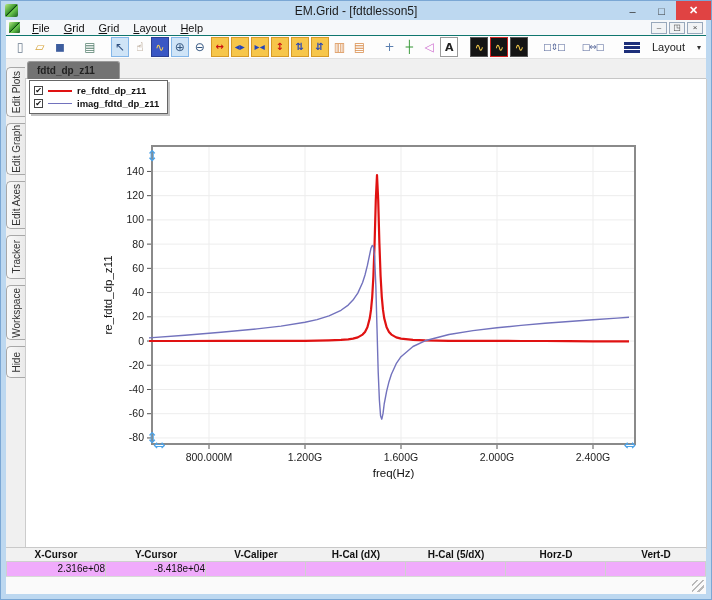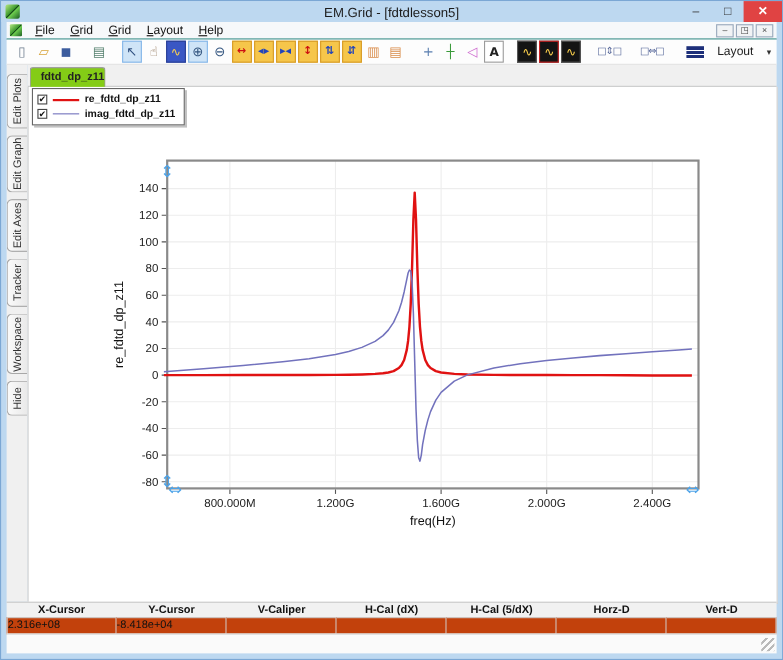--- a/index.html
+++ b/index.html
@@ -35,21 +35,21 @@
   .tbtn.dark-blue{background:#3a57c4;border-color:#2a3f94;font-size:11px;}
   .tbtn.boxed{border-color:#9a9a9a;background:#fff;font-size:11px;font-weight:bold;}
   .tbtn.wide{width:30px;font-size:9px;letter-spacing:-1px;}
   .tbtn.gap{margin-left:11px;}
   .layout-btn{display:flex;align-items:center;gap:12px;margin-left:12px;border:1px solid transparent;background:transparent;padding:1px 4px;font-family:"Liberation Sans",sans-serif;cursor:default;}
   .layout-bars{width:16px;height:11px;background:repeating-linear-gradient(#1d2f7a 0 3px,#ffffff 3px 4px);}
   .layout-label{font-size:11px;color:#222;}
   .layout-caret{font-size:8px;color:#333;}
   
   .tabbar{position:absolute;left:24px;right:5px;top:58px;height:20px;background:#f0f0f0;border-bottom:1px solid #c6c6c6;display:flex;align-items:flex-end;}
-  .doc-tab{background:#84cc16;border:1px solid #9a9a9a;border-bottom:none;border-radius:3px 3px 0 0;padding:3px 0 3px 9px;font-size:10px;font-weight:bold;color:#222;margin-left:2px;position:relative;top:1px;}
+  .doc-tab{background:#737373;border:1px solid #9a9a9a;border-bottom:none;border-radius:3px 3px 0 0;padding:3px 24px 3px 9px;font-size:10px;font-weight:bold;color:#222;margin-left:2px;position:relative;top:1px;}
   
   .sidebar{position:absolute;left:5px;width:19px;top:58px;bottom:52px;background:#f0f0f0;display:flex;flex-direction:column;align-items:flex-start;padding-top:8px;}
   .side-tab{width:19px;border:1px solid #a8a8a8;border-right:none;border-radius:5px 0 0 5px;background:linear-gradient(90deg,#fafafa,#e9e9e9);margin-bottom:6px;display:flex;align-items:center;justify-content:center;}
   .side-tab span{writing-mode:vertical-rl;transform:rotate(180deg);font-size:10px;color:#333;padding:6px 0;white-space:nowrap;}
   
   .content{position:absolute;left:24px;top:78px;width:682px;height:470px;background:#ffffff;border:1px solid #cccccc;border-top:none;}
   #chart-svg{position:absolute;left:0;top:0;}
   .tick{font:10.5px "Liberation Sans",sans-serif;fill:#222;}
   .axlabel{font:11.5px "Liberation Sans",sans-serif;fill:#111;}
   .cursor-glyph{font:15px "DejaVu Sans",sans-serif;fill:#4da3e8;}
@@ -58,21 +58,21 @@
   .legend-row{display:flex;align-items:center;height:13px;gap:5px;}
   .legend-check{width:9px;height:9px;border:1px solid #444;background:#fff;font-size:8px;line-height:8px;text-align:center;color:#111;flex:none;}
   .legend-line{width:24px;height:0;border-top-style:solid;flex:none;}
   .legend-label{font-size:9.5px;font-weight:bold;color:#111;white-space:nowrap;}
   
   .statusbar{position:absolute;left:5px;right:5px;bottom:23px;height:29px;background:#f1f1f1;border-top:1px solid #c9c9c9;}
   .status-headers,.status-values{display:grid;grid-template-columns:repeat(7,1fr);}
   .status-headers{height:13px;}
   .status-header{font-size:10px;font-weight:bold;color:#111;text-align:center;line-height:13px;}
   .status-values{height:16px;}
-  .status-cell{background:#c2410c;border:1px solid #cfcfcf;border-left:none;font-size:10px;color:#111;text-align:left;line-height:14px;}
+  .status-cell{background:#f0abfc;border:1px solid #cfcfcf;border-left:none;font-size:10px;color:#111;text-align:right;line-height:14px;}
   .status-cell:first-child{border-left:1px solid #cfcfcf;}
   .bottomstrip{position:absolute;left:5px;right:5px;bottom:5px;height:18px;background:#fafafa;border-top:1px solid #d8d8d8;}
   .grip{position:absolute;right:2px;bottom:2px;width:12px;height:12px;background:repeating-linear-gradient(135deg,transparent 0 3px,#b9b9b9 3px 4.5px);}
 </style>
 </head>
 <body>
 
 <div class="window">
 
   <div class="titlebar">

